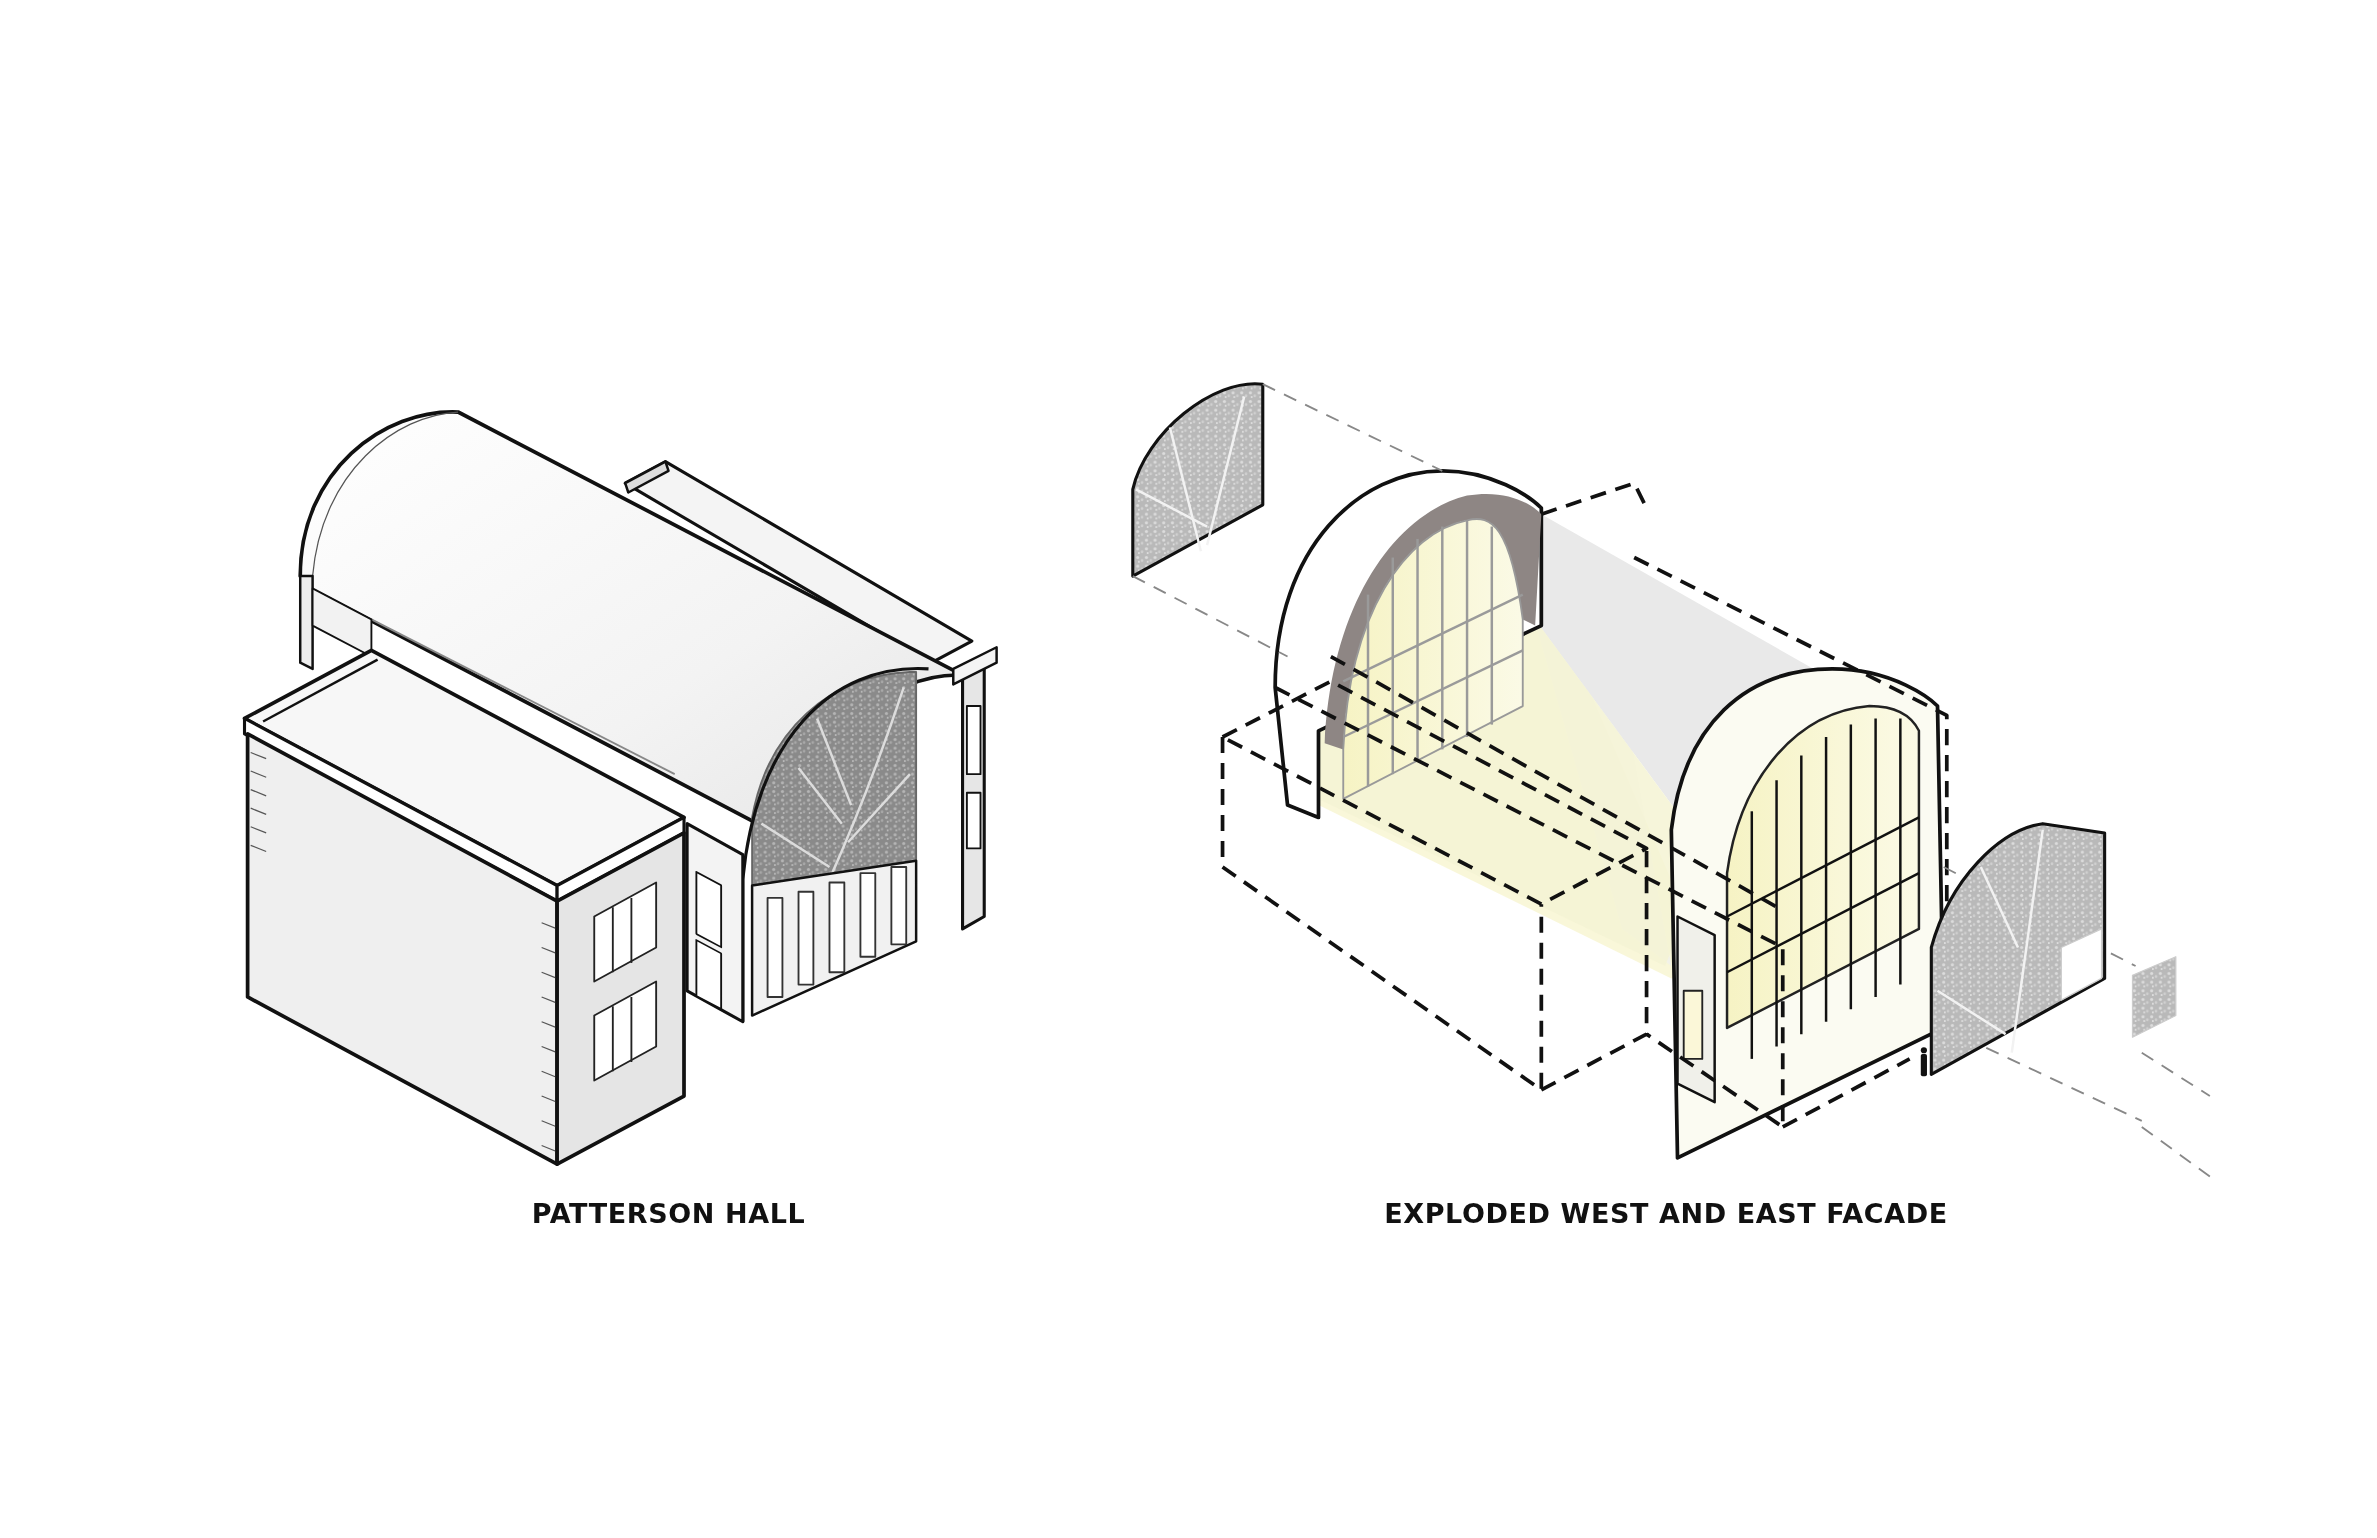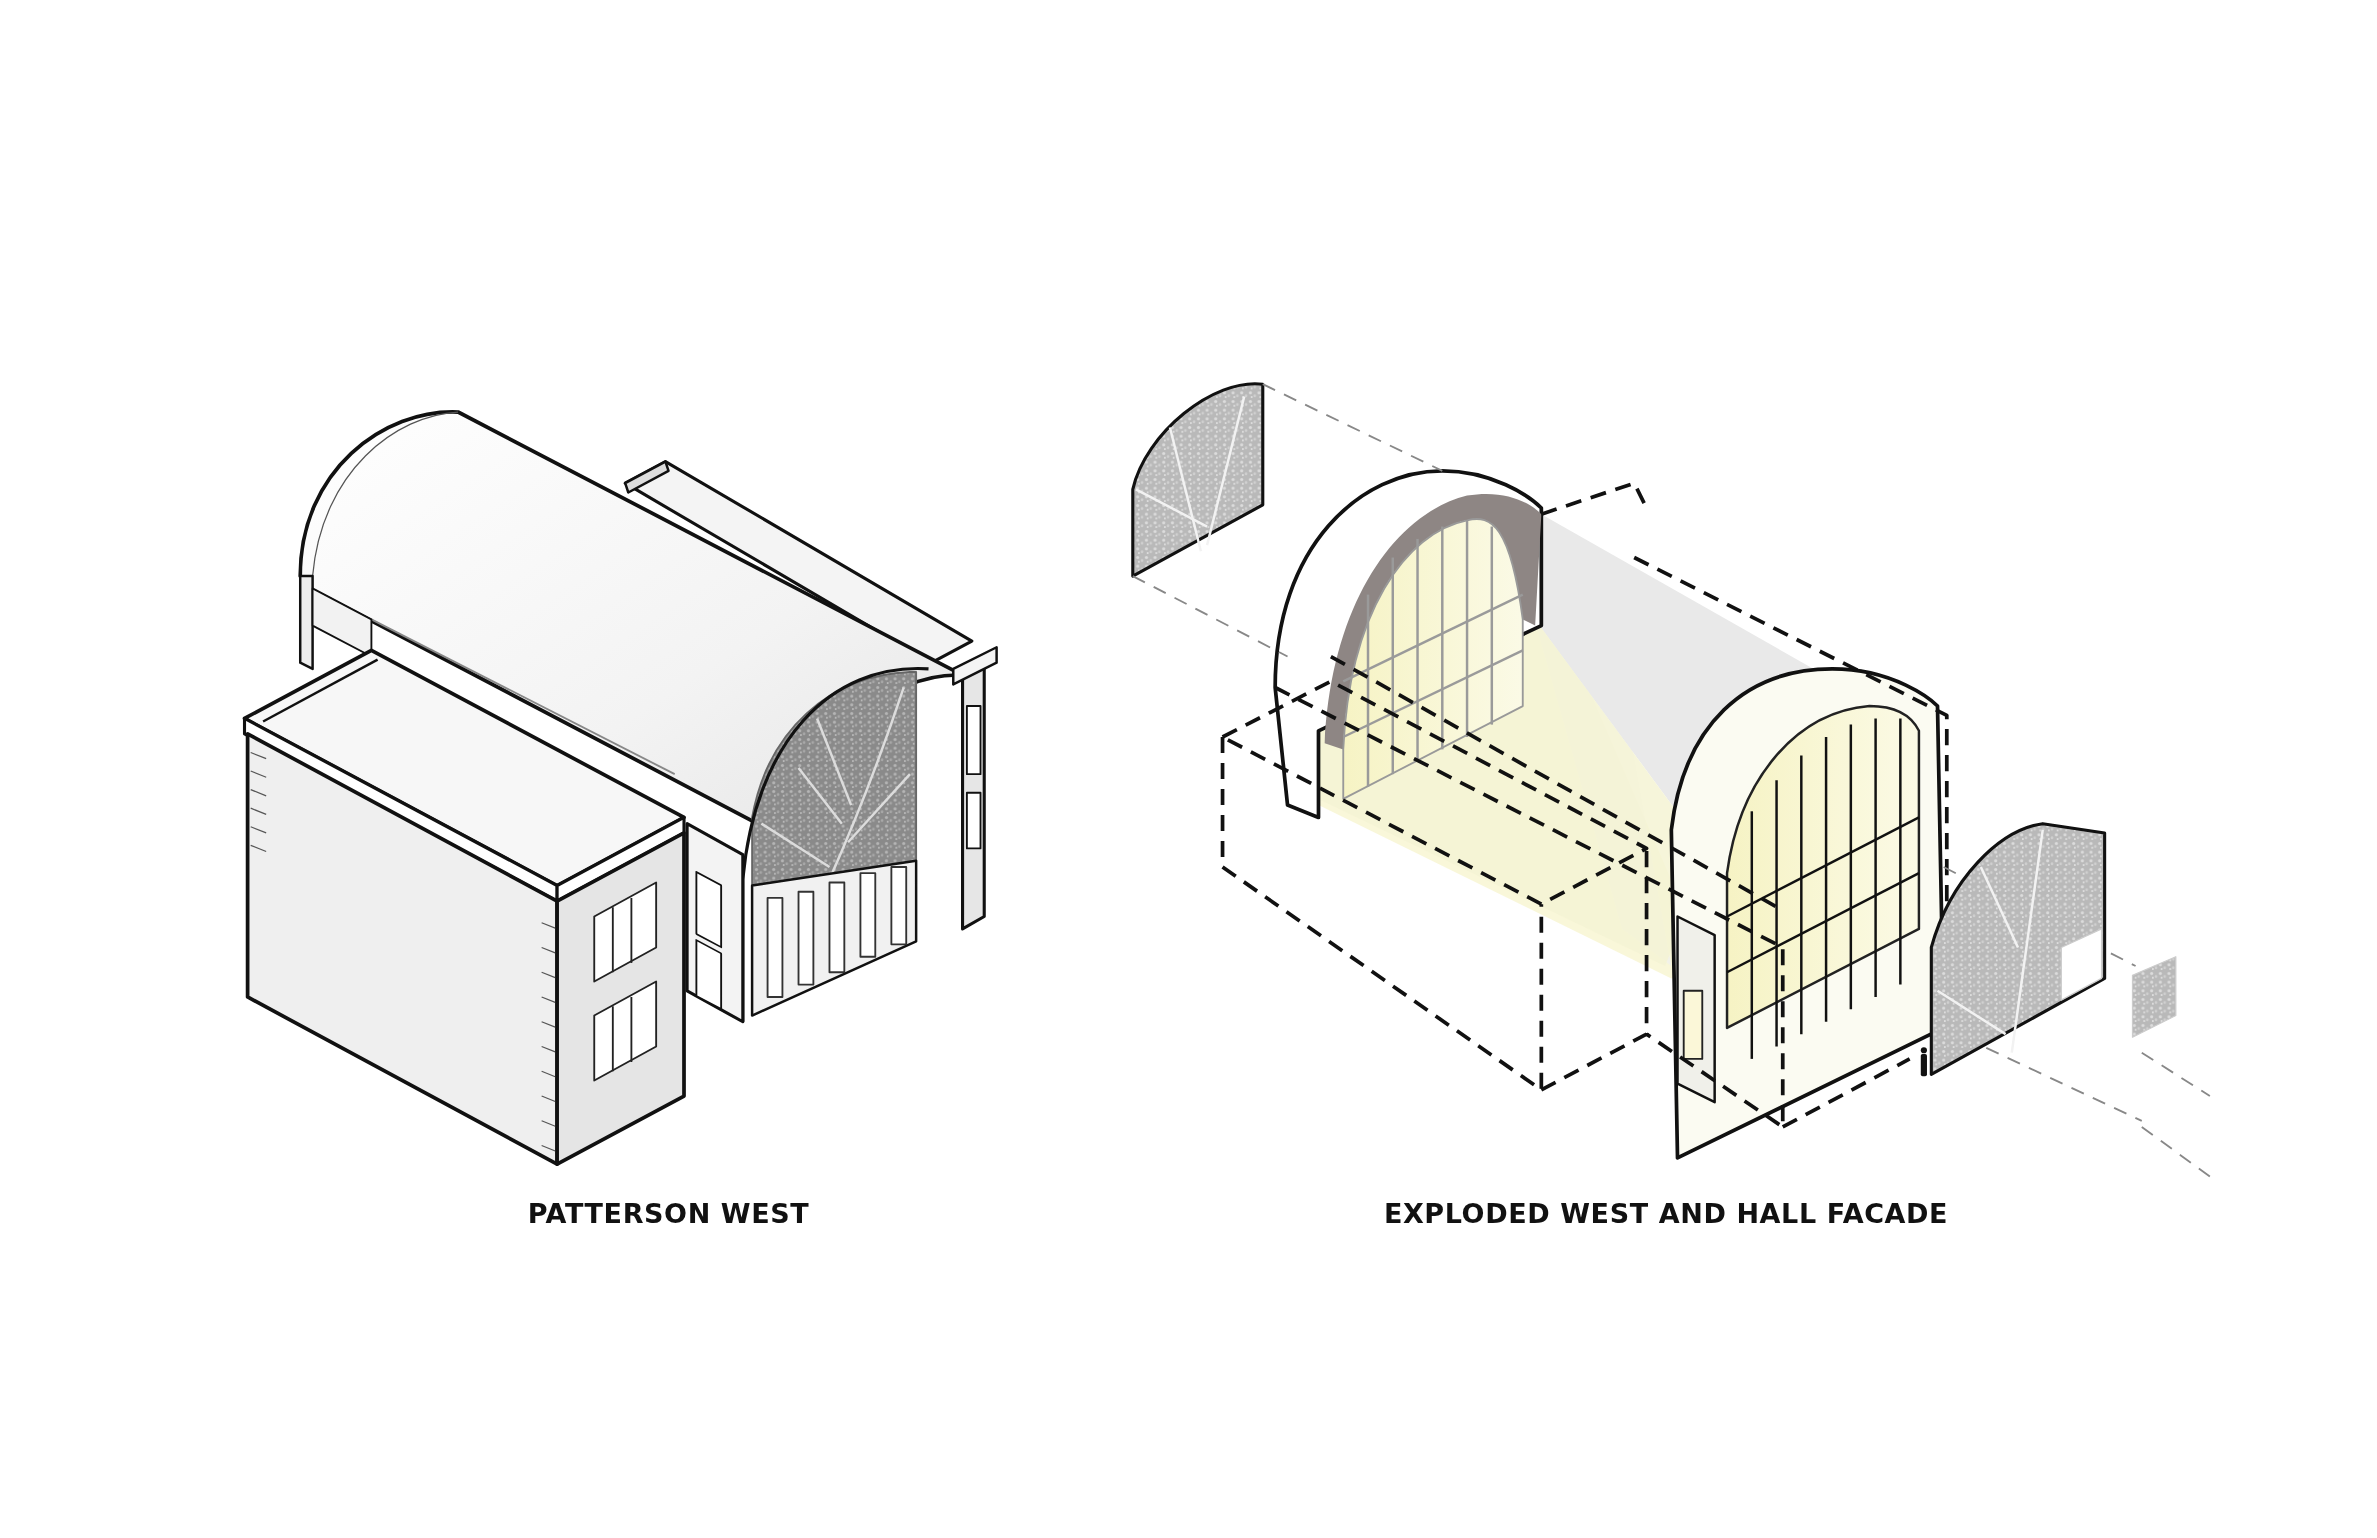--- a/index.html
+++ b/index.html
@@ -189,15 +189,15 @@
 
     <polygon points="3445,1575 3515,1545 3515,1640 3445,1675" fill="url(#leafTexLight)" stroke="#ccc" stroke-width="2"></polygon>
 
     <g>
       <circle cx="3108" cy="1696" r="5" fill="#111"></circle>
       <rect x="3103" y="1702" width="10" height="36" rx="3" fill="#111"></rect>
     </g>
   </g>
 </svg>
 
-<div class="caption" id="cap-left">PATTERSON WEST</div>
-<div class="caption" id="cap-right">EXPLODED WEST AND HALL FACADE</div>
+<div class="caption" id="cap-left">PATTERSON HALL</div>
+<div class="caption" id="cap-right">EXPLODED WEST AND EAST FACADE</div>
 
 
 </body></html>

